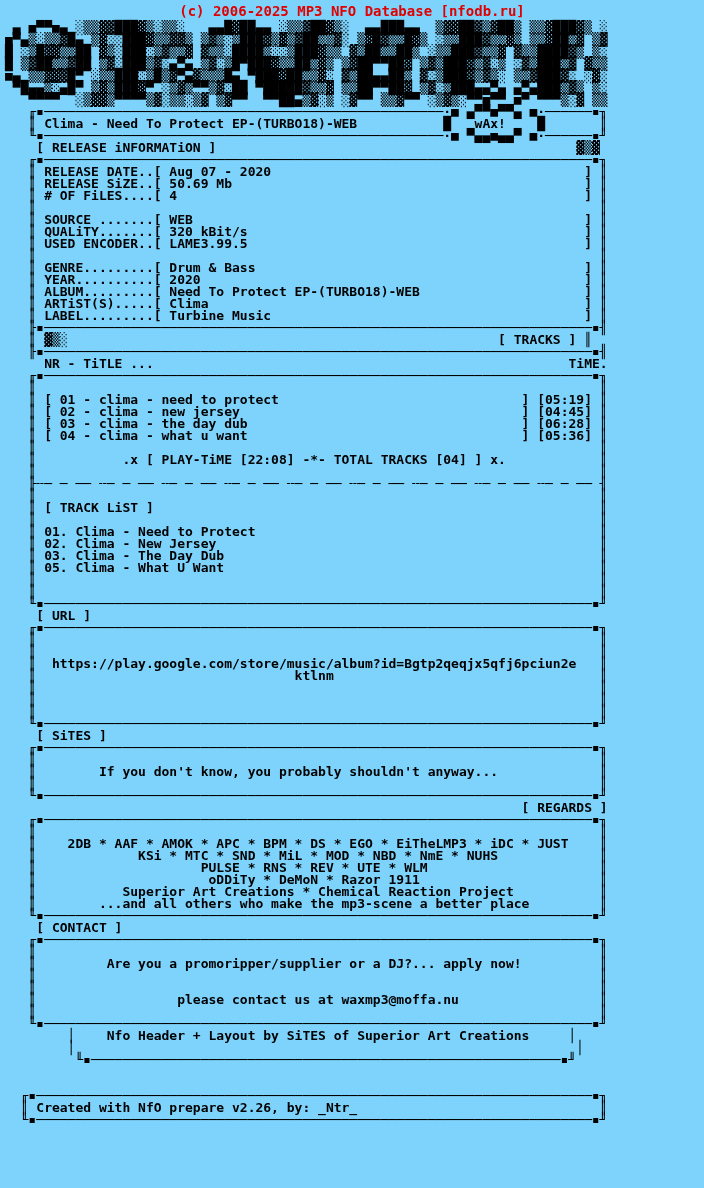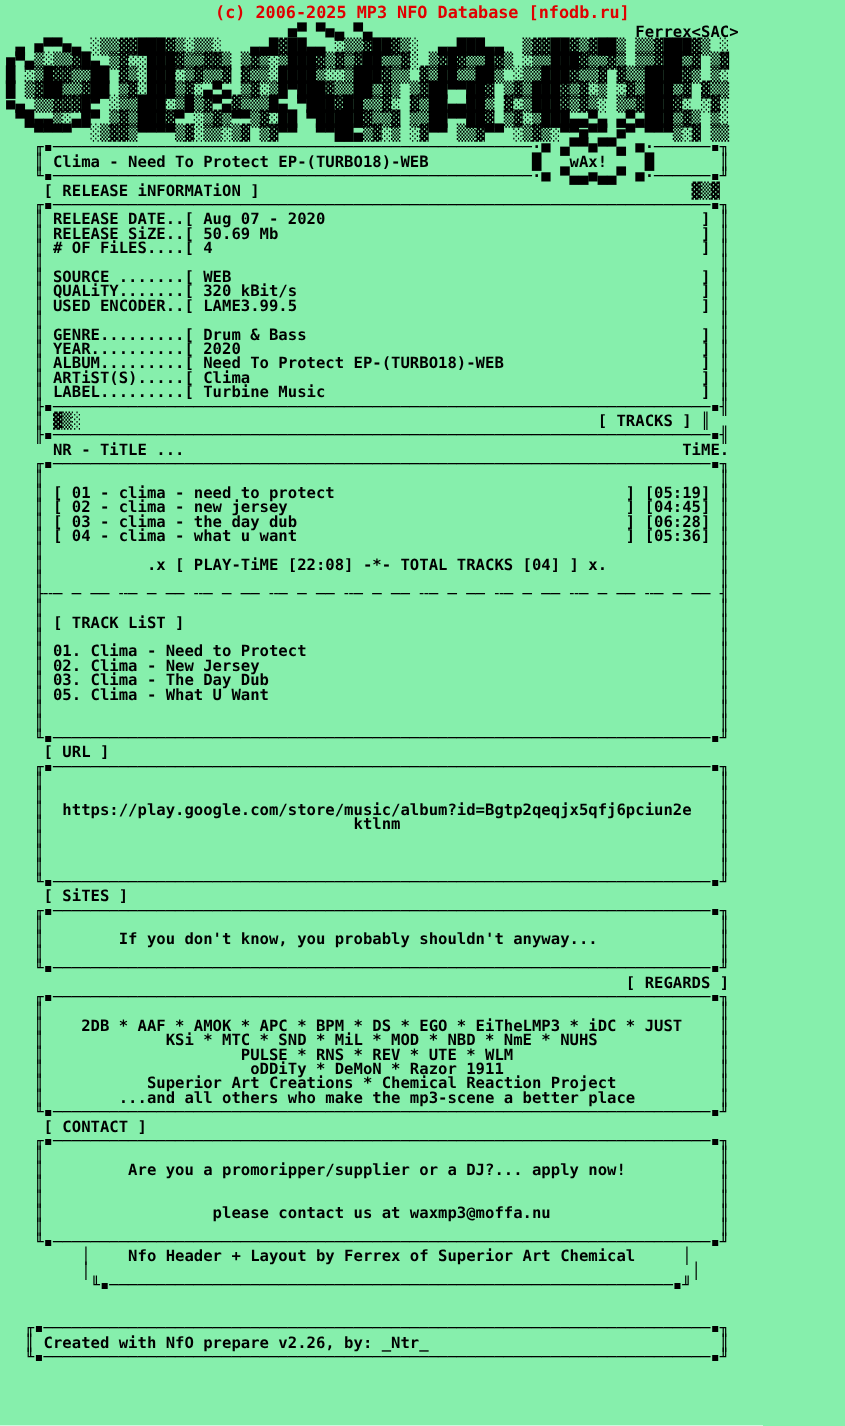--- a/index.html
+++ b/index.html
@@ -1,20 +1,20 @@
 <!DOCTYPE html>
 <html><head>
 <meta charset="utf-8">
 <style>
   html,body{margin:0;padding:0;background:#ffffff;}
   .page{
     position:relative;
     width:704px;height:1188px;
     overflow:hidden;
-    background:#86efac;
+    background:#7dd3fc;
     box-sizing:border-box;
     padding:3px 0 0 5px;
   }
   .watermark{
     font-family:"DejaVu Sans Mono",monospace;
     font-weight:bold;
     font-size:14px;line-height:17px;
     text-align:center;
     margin-left:-5px;
     margin-bottom:2px;
@@ -30,21 +30,20 @@
   }
   pre.created{margin-top:24px;}
 </style>
 </head>
 <body>
 
 <div class="page">
 
   <div class="watermark" style="color: rgb(224, 0, 0);">(c) 2006-2025 MP3 NFO Database [nfodb.ru]</div>
 
-  <pre>                              ■▀ ▀■▄ ▀▄                            Ferrex&lt;SAC&gt;</pre>
 
   <pre> ▄ ■▀▀■▄ ░▒▒▓▓███▓▒░▒▒░   ▄▄█▓██▄▄ ░▒▒▓██▓▒░  ▄▄███▄▄  ▒▓▓██▓▒▓██▒ ▒▒▓███▓▒ ░
 ■▀▄▒░▒▒▓█▄ ▒▓░░███▓▒▒▓▓▒ ▒▓▒░▒███▓▒▓▒▓██▒▒▓░ ▒▓█▓▒▒█▓▒ ░▒▒███▓▒▒▓▒ ▒▒▓██▒▓ ▒▓
 █ ░▒█▓▓▒▒██ ▓▒░███░▒▓▒▒▓ ▓▒▒░████▒░░▒███▓▒▒ ▓▒██▒▒██▒ ░▒▒███▓▒▒▓ ▓▒▒████▓▒ ▒░
 █ ▒▓██▒▒▓██ ▒▓░███▒▓░▄▀▄ ▒▓░▒█▀███▓▒▒██▒▓▒ ▒▓██▀▀██▓ ▒▓▒███▓▒▓░▒ ░▓▒███▒▓ ▓▒▒
 ■▄ ▒▒▓▓▓█▀ ░▒▒███░▒█▒▓▀▄▓▒▒▒█▄ ▀███▓██▒▒▓░ ▓▒██▄▄██▒ ▓░▒███▓▒▓▒░ ▒▒▓███▓░ ░▓░
  ▀█▄▄▒░▄█▀ ▒▓▒███▓▀ ░▒▓▒▀▀▒▓░██ ▀█████▓▒▒▓ ▒▒██▀▀██▓ ▒▓░▒███▄▄▀▄ ▄▀▄███▒▓▒ ▒░
    ▀▀▀▀  ░▒▓▓▒▀▀▀▀▒▓░▒▒░▒▓ ▒▓▀▀  ▀▀██▄▒▓░▒ ░▓▀▀ ▒▒▓▀▀ ░▒▓▒░▀▀■▀▀ ■▀ ▀▀▀▒░▓ ▒▒</pre>
 
 
@@ -126,21 +125,21 @@
   <pre>    [ CONTACT ]
    ╓▪──────────────────────────────────────────────────────────────────────▪╖
    ║                                                                        ║
    ║         Are you a promoripper/supplier or a DJ?... apply now!          ║
    ║                                                                        ║
    ║                                                                        ║
    ║                  please contact us at waxmp3@moffa.nu                  ║
    ║                                                                        ║
    ╙▪──────────────────────────────────────────────────────────────────────▪╜</pre>
 
-  <pre>        │    Nfo Header + Layout by Ferrex of Superior Art Chemical     │
+  <pre>        │    Nfo Header + Layout by SiTES of Superior Art Creations     │
         │                                                                │
          ╙▪────────────────────────────────────────────────────────────▪╜</pre>
 
   <pre class="created">  ╓▪───────────────────────────────────────────────────────────────────────▪╖
   ║ Created with NfO prepare v2.26, by: _Ntr_                               ║
   ╙▪───────────────────────────────────────────────────────────────────────▪╜</pre>
 
 </div>
 
 </body></html>

